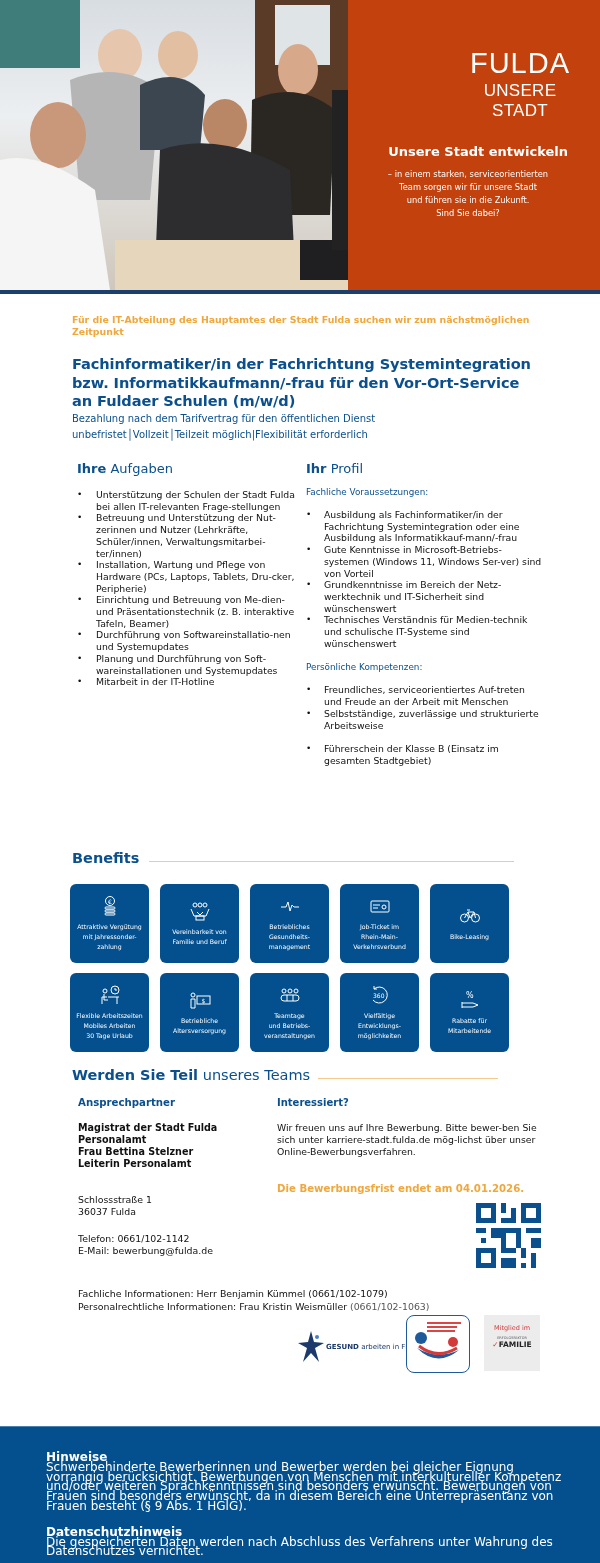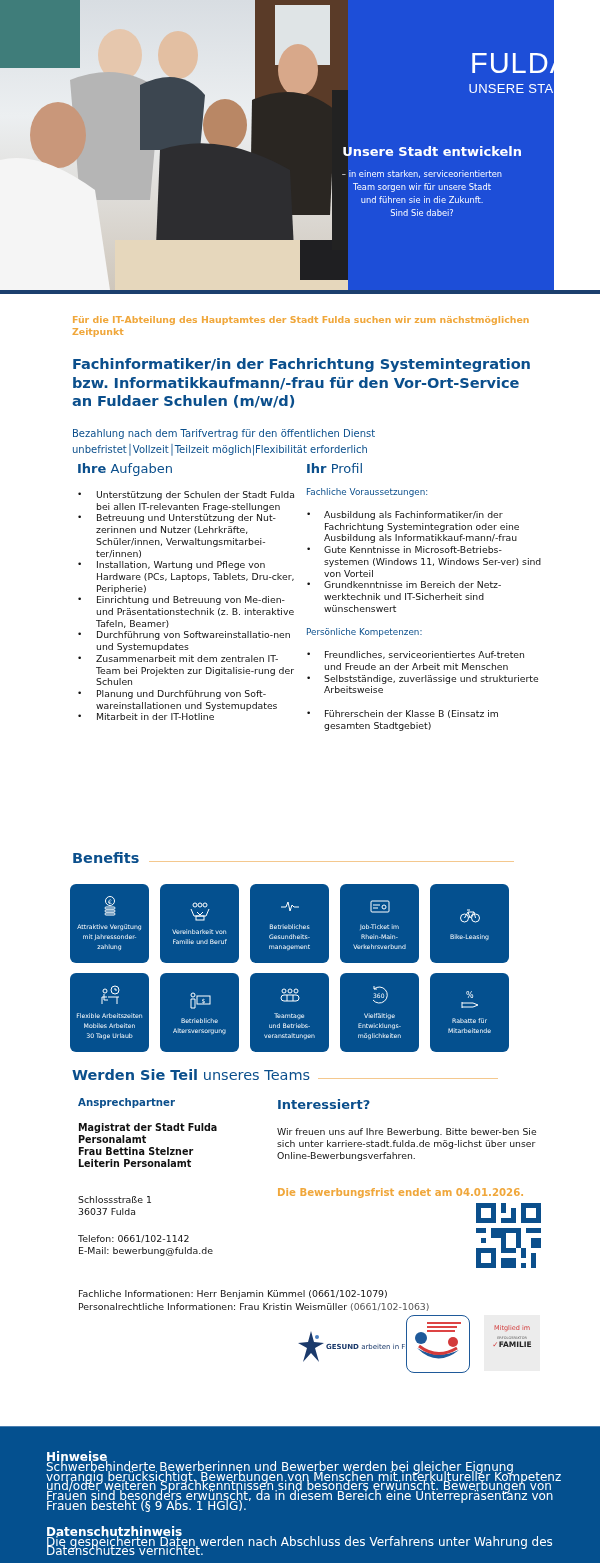--- a/index.html
+++ b/index.html
@@ -1,35 +1,35 @@
 <!DOCTYPE html>
 <html><head>
 <meta charset="utf-8">
 <style>
   * { box-sizing: border-box; margin: 0; padding: 0; }
   html, body { width: 600px; height: 1563px; background: #ffffff; overflow: hidden; }
   body { font-family: "DejaVu Sans", sans-serif; color: #111; position: relative; }
 
   
-  .hero { position: absolute; left: 0; top: 0; width: 554px; height: 294px; background: #1d4ed8; }
+  .hero { position: absolute; left: 0; top: 0; width: 600px; height: 294px; background: #c2410c; }
   .hero-photo { position: absolute; left: 0; top: 0; width: 348px; height: 290px; overflow: hidden;
     background: linear-gradient(180deg, #d8dde2 0%, #eceff1 40%, #cfc7bc 100%); }
   .hero-photo svg { display: block; }
   .hero-stripe { position: absolute; left: 0; top: 290px; width: 600px; height: 4px; background: #1c3f6e; }
   .logo { position: absolute; left: 460px; top: 48px; width: 120px; text-align: center; color: #fff; }
   .logo-main { font-family: "Liberation Sans", sans-serif; font-size: 29px; letter-spacing: 1px; font-weight: normal; line-height: 30px; }
-  .logo-sub { font-family: "Liberation Sans", sans-serif; font-size: 13px; letter-spacing: 0.3px; margin-top: 3px; }
+  .logo-sub { font-family: "Liberation Sans", sans-serif; font-size: 17px; letter-spacing: 0.3px; margin-top: 3px; }
   .hero-title { position: absolute; right: 32px; top: 144px; color: #fff; font-size: 13px; font-weight: bold; text-align: right; }
   .hero-text { position: absolute; right: 32px; top: 168px; color: #fff; font-size: 8.3px; line-height: 13px; text-align: center; width: 200px; }
 
   
   .intro { position: absolute; left: 72px; top: 314px; width: 470px; }
   .lead { color: #f0a73b; font-size: 9.4px; font-weight: bold; line-height: 12px; }
   .job-title { color: #0b4f8c; font-size: 14.6px; font-weight: bold; line-height: 18.5px; margin-top: 17px; letter-spacing: -0.1px; }
-  .salary { color: #0b4f8c; font-size: 10px; margin-top: 15px; line-height: 16px; }
+  .salary { color: #0b4f8c; font-size: 10px; line-height: 16px; }
   .conditions { color: #0b4f8c; font-size: 10px; line-height: 16px; }
 
   
   .col { position: absolute; }
   .col-left { left: 77px; top: 461px; width: 225px; }
   .col-right { left: 306px; top: 461px; width: 238px; }
   .sec-head { color: #0b4f8c; font-size: 13px; line-height: 16px; }
   .sec-head b { font-weight: bold; }
   .sub-head { color: #0b4f8c; font-size: 8.8px; margin-top: 10px; }
   ul.bul { list-style: none; margin-top: 12px; }
@@ -56,21 +56,21 @@
   .team-head { position: absolute; left: 72px; top: 1067px; display: flex; align-items: center; }
   .team-head .t { color: #0b4f8c; font-size: 14.5px; }
   .team-head .t b { font-weight: bold; }
   .team-head .rule { width: 180px; margin-left: 8px; margin-top: 6px; }
   .contact { position: absolute; left: 78px; top: 1097px; width: 190px; }
   .contact h3 { color: #0b4f8c; font-size: 10.2px; font-weight: bold; }
   .contact .org { margin-top: 14px; font-size: 9.6px; font-weight: bold; line-height: 12px; }
   .contact .addr { margin-top: 24px; font-size: 9.4px; line-height: 12px; }
   .contact .tel { margin-top: 15px; font-size: 9.4px; line-height: 12px; }
   .apply { position: absolute; left: 277px; top: 1097px; width: 270px; }
-  .apply h3 { color: #0b4f8c; font-size: 13px; font-weight: bold; }
+  .apply h3 { color: #0b4f8c; font-size: 10px; font-weight: bold; }
   .apply .txt { margin-top: 14px; font-size: 9.3px; line-height: 12.2px; }
   .apply .deadline { margin-top: 24px; color: #f0a73b; font-weight: bold; font-size: 10.2px; }
   .qr { position: absolute; left: 476px; top: 1203px; width: 65px; height: 65px; }
   .extra { position: absolute; left: 78px; top: 1287px; font-size: 9.4px; line-height: 13px; }
   .extra .muted { color: #555; }
 
   
   .logo-gesund { position: absolute; left: 298px; top: 1331px; display: flex; align-items: center; }
   .logo-gesund span { font-size: 7px; color: #1b3a6b; font-weight: bold; margin-left: 2px; }
   .logo-gesund span i { font-style: normal; font-weight: normal; }
@@ -133,33 +133,33 @@
 </div>
 
 <div class="col col-left">
   <div class="sec-head"><b>Ihre</b><span> Aufgaben</span></div>
   <ul class="bul">
     <li>Unterstützung der Schulen der Stadt Fulda bei allen IT-relevanten Frage-stellungen</li>
     <li>Betreuung und Unterstützung der Nut-zerinnen und Nutzer (Lehrkräfte, Schüler/innen, Verwaltungsmitarbei-ter/innen)</li>
     <li>Installation, Wartung und Pflege von Hardware (PCs, Laptops, Tablets, Dru-cker, Peripherie)</li>
     <li>Einrichtung und Betreuung von Me-dien- und Präsentationstechnik (z. B. interaktive Tafeln, Beamer)</li>
     <li>Durchführung von Softwareinstallatio-nen und Systemupdates</li>
-    <li>Zusammenarbeit mit dem zentralen IT-Team bei Projekten zur Digitalisie-rung der Schulen</li>
     <li>Planung und Durchführung von Soft-wareinstallationen und Systemupdates</li>
     <li>Mitarbeit in der IT-Hotline</li>
   </ul>
 </div>
 
 <div class="col col-right">
   <div class="sec-head"><b>Ihr</b><span> Profil</span></div>
   <div class="sub-head">Fachliche Voraussetzungen:</div>
   <ul class="bul">
     <li>Ausbildung als Fachinformatiker/in der Fachrichtung Systemintegration oder eine Ausbildung als Informatikkauf-mann/-frau</li>
     <li>Gute Kenntnisse in Microsoft-Betriebs-systemen (Windows 11, Windows Ser-ver) sind von Vorteil</li>
     <li>Grundkenntnisse im Bereich der Netz-werktechnik und IT-Sicherheit sind wünschenswert</li>
+    <li>Technisches Verständnis für Medien-technik und schulische IT-Systeme sind wünschenswert</li>
   </ul>
   <div class="sub-head" style="margin-top:13px">Persönliche Kompetenzen:</div>
   <ul class="bul">
     <li>Freundliches, serviceorientiertes Auf-treten und Freude an der Arbeit mit Menschen</li>
     <li>Selbstständige, zuverlässige und strukturierte Arbeitsweise</li>
     <li class="gap-li">Führerschein der Klasse B (Einsatz im gesamten Stadtgebiet)</li>
   </ul>
 </div>
 
 <div class="benefits-head">

